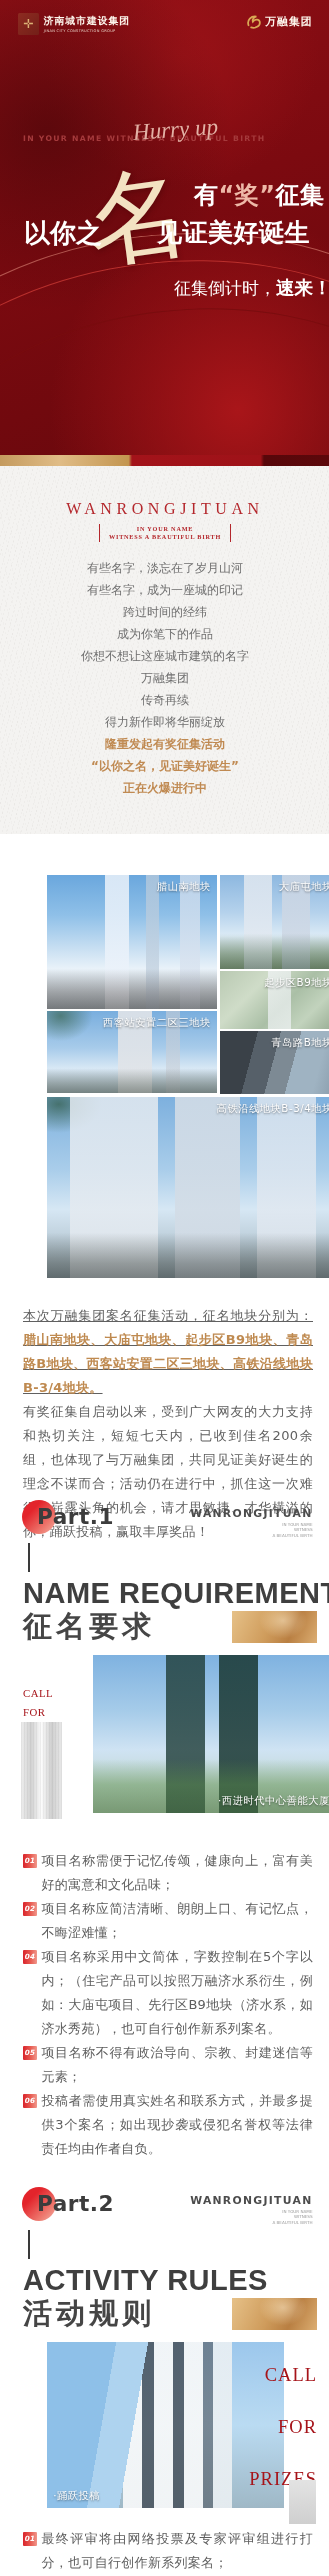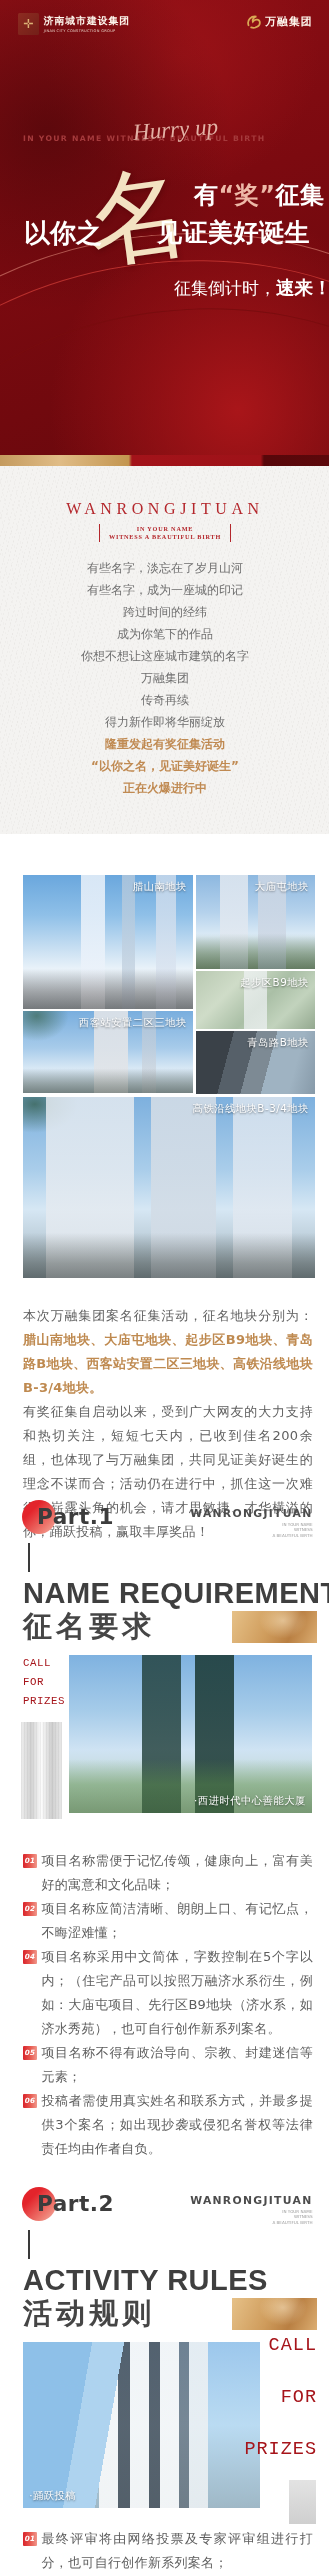--- a/index.html
+++ b/index.html
@@ -56,21 +56,21 @@
   .intro-brand{position:absolute;top:34px;left:0;width:330px;text-align:center;
     font-family:"Liberation Serif","DejaVu Serif",serif;font-size:16px;color:#b4272c;letter-spacing:4.6px;}
   .tagwrap{position:absolute;top:58px;left:0;width:330px;display:flex;justify-content:center;}
   .tagbox{border-left:0.5px solid #b4272c;border-right:0.5px solid #b4272c;padding:1px 8.8px;text-align:center;
     font-family:"Liberation Serif","DejaVu Serif",serif;font-size:6.2px;color:#b4272c;letter-spacing:0.8px;line-height:8.2px;font-weight:bold;}
   .poem{position:absolute;top:91px;left:0;width:330px;text-align:center;font-size:12px;color:#6e6e6e;line-height:22px;}
   .poem .hl{color:#c08a52;font-weight:bold;}
 
   
   .collage{position:absolute;top:835px;left:0;width:330px;height:464px;background:#fff;}
-  .ph{position:absolute;overflow:hidden;}
+  .ph{position:absolute;overflow:hidden;margin-left:24px;}
   .cap{position:absolute;color:#fff;font-size:10.3px;letter-spacing:0.5px;text-shadow:0 0.5px 2.1px rgba(0,0,0,.5);white-space:nowrap;}
   .cap-tr{top:4.6px;right:6.2px;}
   .cap-br{bottom:4.6px;right:6.2px;}
   .cap-bl{bottom:4.6px;left:6.2px;}
 
   
   .about{position:absolute;top:1304px;left:23px;width:290px;font-size:13px;line-height:24px;
     color:#606060;text-align:justify;letter-spacing:0.3px;}
   .about .g{color:#bf8a50;font-weight:bold;}
 
@@ -84,21 +84,21 @@
   .pt-brand .btag{font-size:4.1px;color:#9a9a9a;line-height:5.7px;margin-top:1.5px;}
   .pt-line{position:absolute;left:28px;top:43px;width:1.5px;height:29px;background:#3a3a3a;}
   .pt-en{position:absolute;left:23px;top:77px;font-family:"Liberation Sans","DejaVu Sans",sans-serif;
     font-size:29px;font-weight:bold;color:#3f3f3f;letter-spacing:0.5px;white-space:nowrap;}
   .pt-zh{position:absolute;left:23px;top:107px;font-family:"DejaVu Serif",serif;
     font-size:29px;font-weight:bold;color:#454545;letter-spacing:4.1px;white-space:nowrap;}
   .pt-swatch{position:absolute;left:232px;top:111px;width:85px;height:32px;
     background:
       radial-gradient(40% 80% at 60% 30%, rgba(255,240,210,.5), transparent 70%),
       linear-gradient(115deg,#e6c188 0%,#cf9c5c 45%,#b97f42 70%,#dcae72 100%);}
-  .sidewords{position:absolute;font-family:Liberation Mono, monospace;color:#a6141a;}
+  .sidewords{position:absolute;font-family:Liberation Serif, serif;color:#a6141a;margin-top:30px;}
   .sw-sm div{font-size:10.8px;line-height:19px;letter-spacing:0.5px;}
   .sw-lg{text-align:right;}
   .sw-lg div{font-size:18.5px;letter-spacing:1px;}
   .silver{background:
       repeating-linear-gradient(90deg, rgba(0,0,0,.045) 0 1px, transparent 1px 3.1px),
       linear-gradient(90deg,#ededed 0%,#d2d2d2 25%,#fbfbfb 50%,#cfcfcf 75%,#e9e9e9 100%);}
   .rules{position:absolute;left:23px;width:290px;}
   .rule{position:relative;padding-left:18.5px;font-size:13px;line-height:24px;color:#5e5e5e;
     text-align:justify;letter-spacing:0.3px;}
   .badge{position:absolute;left:0;top:4.6px;width:14px;height:14px;border-radius:1px;
@@ -197,21 +197,21 @@
     <div class="ph" style="left:23px;top:262px;width:292px;height:181px;background:
            linear-gradient(180deg, rgba(0,0,0,0) 75%, rgba(60,65,60,.45) 92%, rgba(45,50,48,.55) 100%),
            linear-gradient(90deg, rgba(0,0,0,0) 0 8%, rgba(228,234,240,.85) 8% 38%, rgba(0,0,0,0) 38% 44%, rgba(210,220,230,.9) 44% 66%, rgba(0,0,0,0) 66% 72%, rgba(225,232,240,.8) 72% 92%, rgba(0,0,0,0) 92%),
            radial-gradient(62px 41px at 4% 4%, rgba(30,70,35,.6), rgba(0,0,0,0) 70%),
            linear-gradient(180deg,#7db0de 0%,#a9cdea 40%,#d6e7f4 62%,#9eb0ba 100%);">
       <div class="cap cap-tr">高铁沿线地块B-3/4地块</div>
     </div>
   </div>
 
   <div class="about">
-    <p style="margin:0;"><span>本次万融集团案名征集活动，征名地块分别为：</span><span class="g">腊山南地块、大庙屯地块、起步区B9地块、青岛路B地块、西客站安置二区三地块、高铁沿线地块B-3/4地块。</span></p>
+    <p style="margin:0;text-decoration:underline;"><span>本次万融集团案名征集活动，征名地块分别为：</span><span class="g">腊山南地块、大庙屯地块、起步区B9地块、青岛路B地块、西客站安置二区三地块、高铁沿线地块B-3/4地块。</span></p>
     <p style="margin:0;">有奖征集自启动以来，受到广大网友的大力支持和热切关注，短短七天内，已收到佳名200余组，也体现了与万融集团，共同见证美好诞生的理念不谋而合；活动仍在进行中，抓住这一次难得的崭露头角的机会，请才思敏捷、才华横溢的你，踊跃投稿，赢取丰厚奖品！</p>
   </div>
 
   <div class="part" style="top:1500px;height:686px;">
     <div class="pt-circle"></div>
     <div class="pt-num">Part.1</div>
     <div class="pt-brand">
       <div class="bname">WANRONGJITUAN</div>
       <div class="btag">
           <div>IN YOUR NAME</div>

